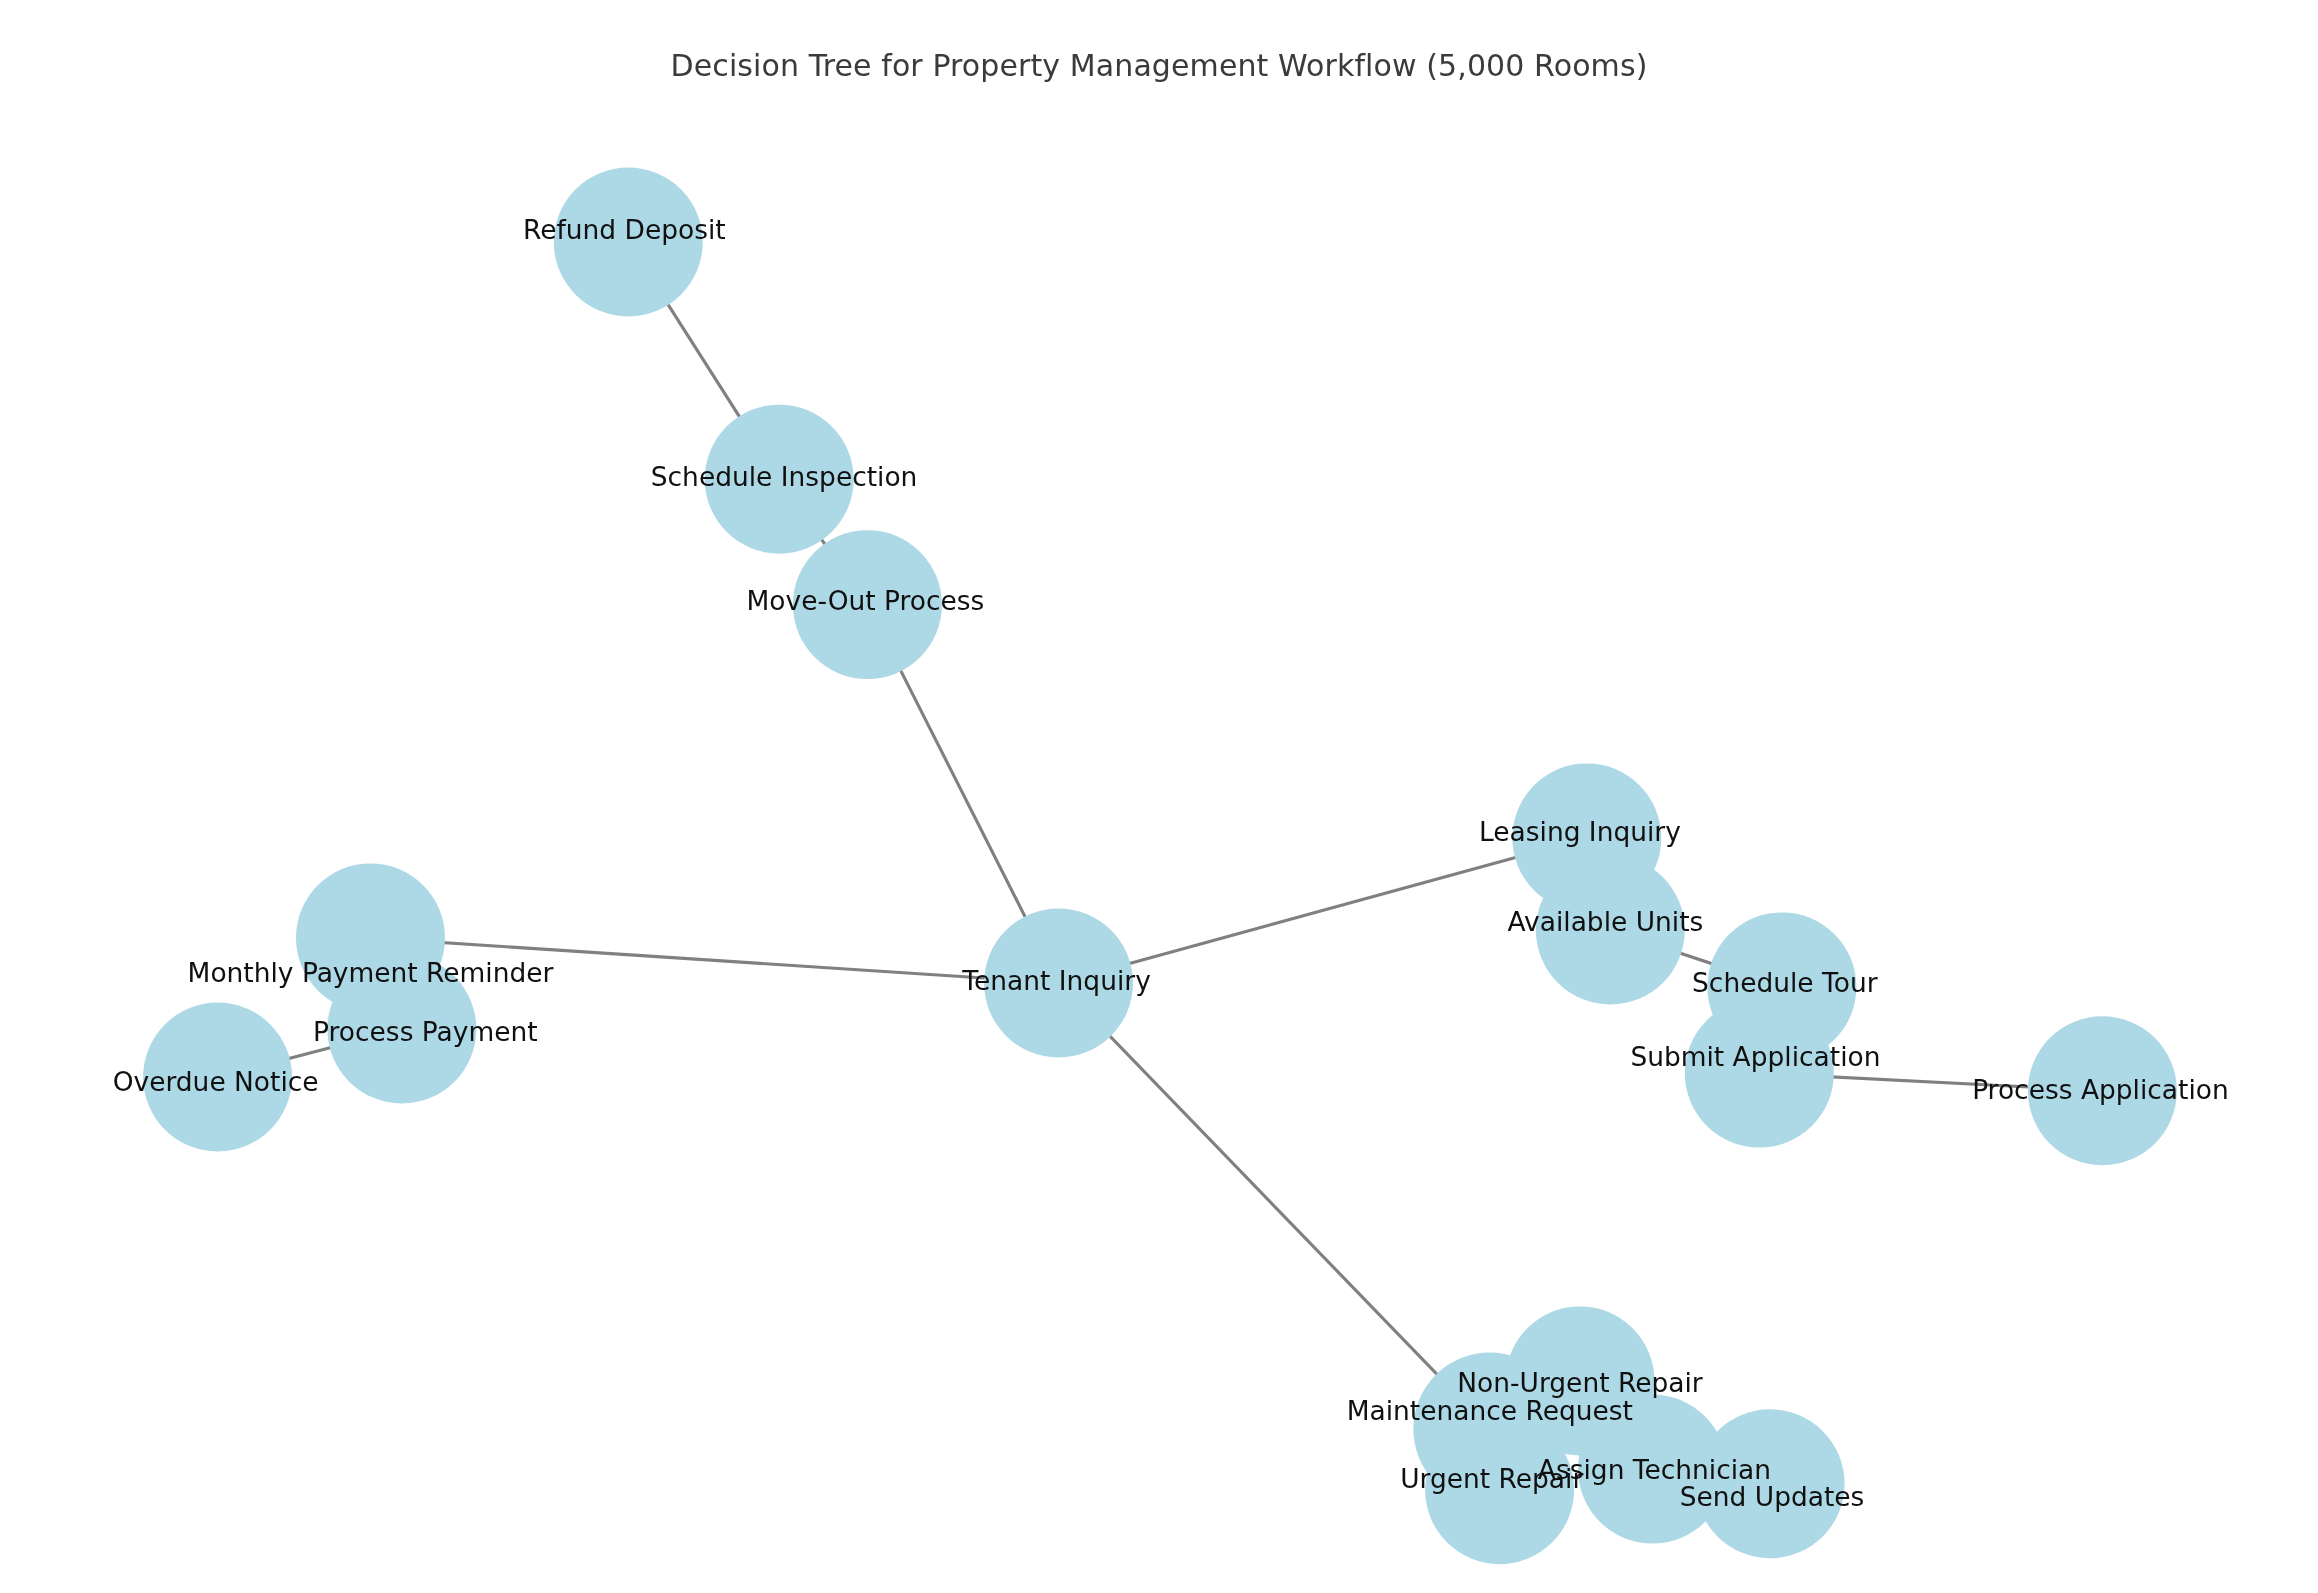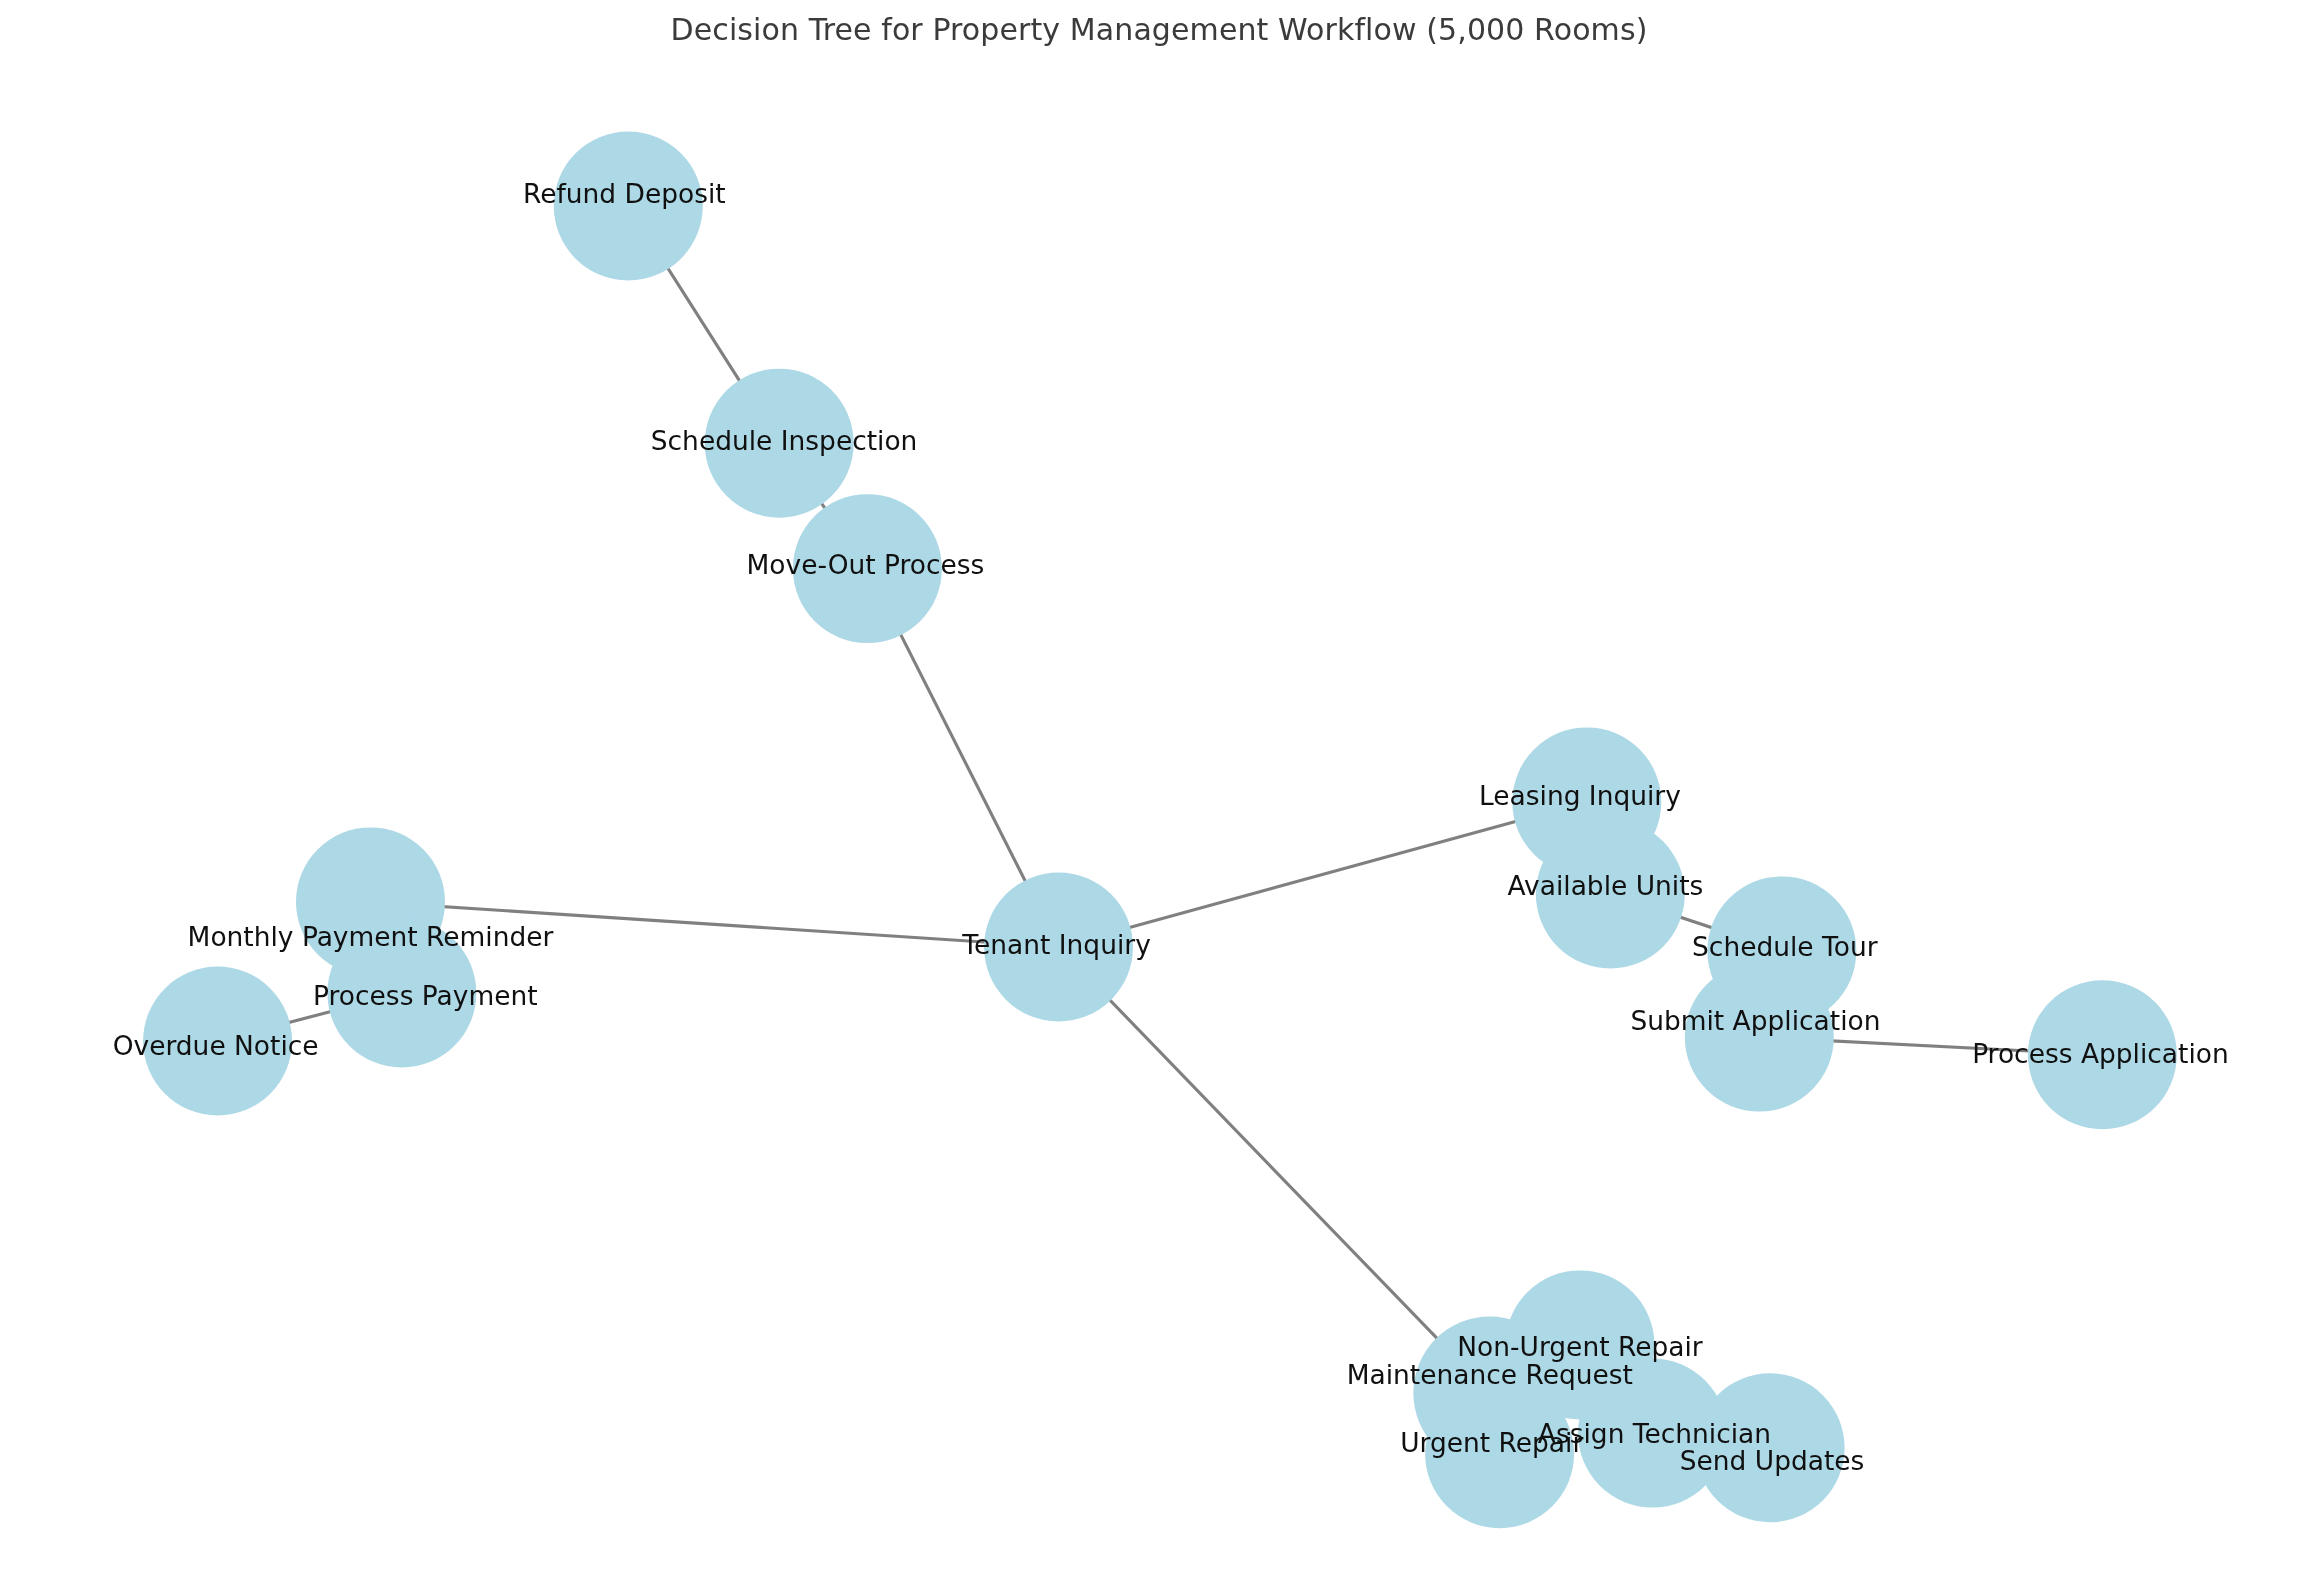--- a/index.html
+++ b/index.html
@@ -11,20 +11,21 @@
     width: 2318px;
     height: 1594px;
     font-family: "DejaVu Sans", sans-serif;
     overflow: hidden;
   }
   #canvas {
     position: relative;
     width: 2318px;
     height: 1194px;
     background: #ffffff;
+    margin-top: 36px;
   }
   #chart-title {
     position: absolute;
     top: 11.8px;
     left: 0;
     width: 2318px;
     text-align: center;
     font-size: 30px;
     color: #3b3b3b;
     font-family: "DejaVu Sans", sans-serif;

